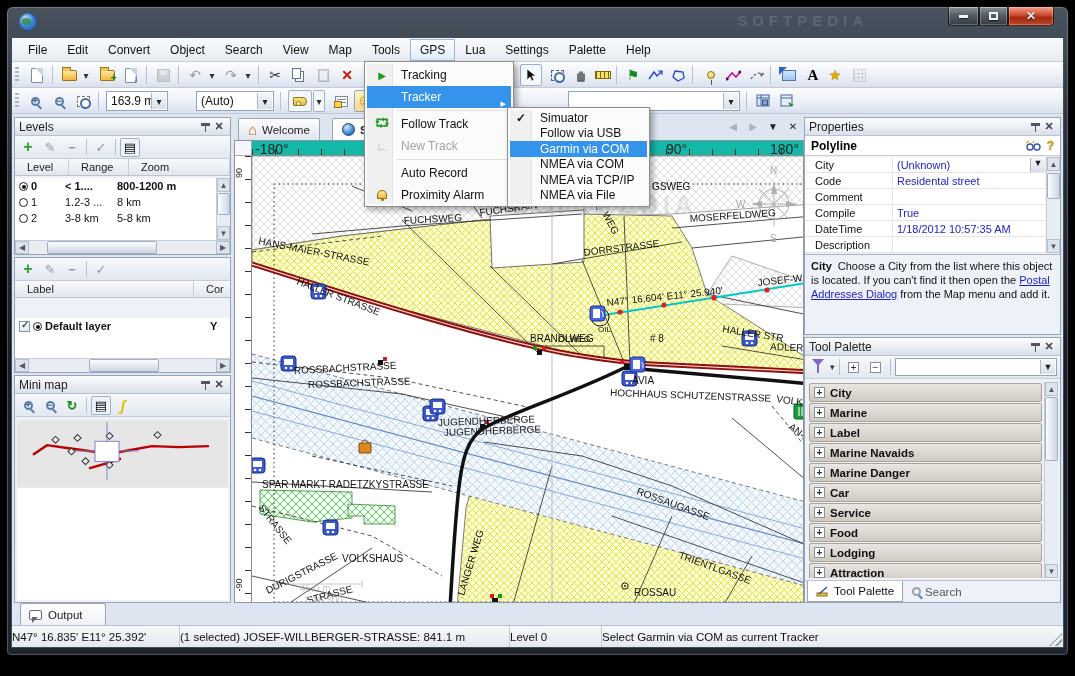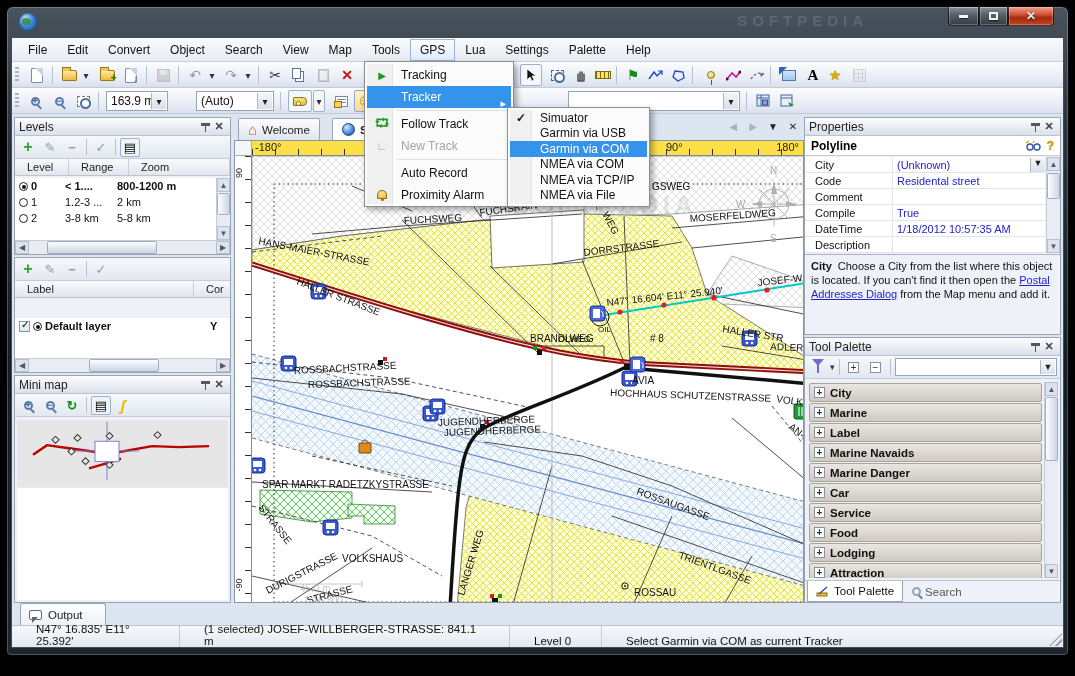--- a/index.html
+++ b/index.html
@@ -138,42 +138,42 @@
 
   
   .tabstrip{position:absolute;left:222px;right:259px;top:3px;height:23px;}
   .tab{position:absolute;top:1px;height:22px;background:linear-gradient(180deg,#fdfdfe,#dfe5ee);border:1px solid #99a4b5;
     border-bottom:none;border-radius:2px 2px 0 0;display:flex;align-items:center;gap:5px;padding:0 9px;font-size:11.5px;color:#222;}
   .tab.active{background:#fff;font-weight:bold;}
   .tabnav{position:absolute;right:4px;top:4px;display:flex;gap:6px;font-size:10px;color:#222;}
   .tabnav span{width:14px;text-align:center;}
   .mapframe{position:absolute;left:222px;right:259px;top:26px;bottom:0;background:#fff;border:1px solid #8a95a6;}
   .rcorner{position:absolute;left:0;top:0;width:17px;height:15px;background:#f4f6f9;border-right:1px solid #aab;border-bottom:1px solid #aab;}
-  .rtop{position:absolute;left:17px;right:0;top:0;height:15px;background:#fde047;border-bottom:1px solid #889;font-size:11px;color:#222;}
+  .rtop{position:absolute;left:17px;right:0;top:0;height:15px;background:#14b8a6;border-bottom:1px solid #889;font-size:14px;color:#222;}
   .rtop .ticks{position:absolute;left:0;right:0;bottom:0;height:6px;background:repeating-linear-gradient(90deg,#333 0 1px,transparent 1px 23px);}
   .rleft{position:absolute;left:0;top:15px;bottom:0;width:17px;background:#fff;border-right:1px solid #889;font-size:9px;color:#222;}
   .rleft .ticks{position:absolute;top:0;bottom:0;right:0;width:6px;background:repeating-linear-gradient(180deg,#333 0 1px,transparent 1px 23px);}
   .canvas{position:absolute;left:17px;top:15px;right:0;bottom:0;overflow:hidden;background:#fff;}
 
   
   .menu{position:absolute;background:#fbfbfb;border:1px solid #8e8e8e;box-shadow:3px 3px 6px rgba(0,0,0,.35);z-index:50;font-size:12px;color:#111;padding:2px;}
   .menu .icol{position:absolute;left:2px;top:2px;bottom:2px;width:26px;background:#f0f0f0;border-right:1px solid #e2e2e2;}
   .mitem{position:relative;height:22px;display:flex;align-items:center;padding:0 16px 0 34px;white-space:nowrap;}
   .mitem .ic{position:absolute;left:6px;width:18px;text-align:center;}
   .mitem.hl{background:#3494ec;color:#fff;margin:0;border-radius:0;}
   .mitem.disabled{color:#a5a5a5;}
   .mitem .sub::after{content:"▸";position:absolute;right:5px;font-size:11px;}
   .msep{height:1px;background:#e0e0e0;margin:2px 2px 2px 30px;}
   .menu2 .mitem{height:15.5px;padding-left:30px;}
   .check::before{content:"✓";font-weight:bold;font-size:12px;color:#111;}
 
   
   .statusbar{position:absolute;left:0;right:0;bottom:0;height:22px;background:linear-gradient(180deg,#f6f8fa,#e4e9f0);
     border-top:1px solid #b9c2d0;display:flex;font-size:11.5px;color:#111;align-items:center;}
-  .scell{height:100%;display:flex;align-items:flex-end;padding:0 24px;border-right:1px solid #c3cbd6;}
+  .scell{height:100%;display:flex;align-items:center;padding:0 0;border-right:1px solid #c3cbd6;}
   .sgrip{position:absolute;right:1px;bottom:1px;width:13px;height:13px;
     background:repeating-linear-gradient(135deg,transparent 0 3px,#9aa4b2 3px 5px);clip-path:polygon(100% 0,100% 100%,0 100%);}
   .outtab{position:absolute;left:8px;bottom:22px;height:22px;width:86px;background:linear-gradient(180deg,#fff,#eef2f8);
     border:1px solid #99a4b5;border-bottom:none;border-radius:3px 3px 0 0;display:flex;align-items:center;gap:6px;padding:0 8px;font-size:11.5px;color:#222;}
 
   svg text{font-family:"Liberation Sans",sans-serif;}
 </style>
 </head>
 <body>
 
@@ -403,21 +403,21 @@
         </div>
         <div style="position:absolute;left:0;right:14px;top:60px;bottom:14px;background:#fff;overflow:hidden">
           <div class="grow" style="font-weight:bold">
             <div style="width:46px"><span class="radio on"></span><span>0</span></div>
             <div style="width:52px">&lt; 1....</div>
             <div style="flex:1">800-1200 m</div>
           </div>
           <div class="grow">
             <div style="width:46px"><span class="radio"></span><span>1</span></div>
             <div style="width:52px">1.2-3 ...</div>
-            <div style="flex:1">2 km</div>
+            <div style="flex:1">8 km</div>
           </div>
           <div class="grow">
             <div style="width:46px"><span class="radio"></span><span>2</span></div>
             <div style="width:52px">3-8 km</div>
             <div style="flex:1">5-8 km</div>
           </div>
         </div>
         <div class="sbv" style="top:60px;bottom:14px">
           <div class="arr">▲</div>
             <div class="thumb" style="top:15px;height:22px"></div>
@@ -970,21 +970,21 @@
     </div>
   </div>
 
   <div class="menu menu2" style="left:500px;top:100px;width:143px;height:100px">
     <div class="icol" style="width:22px"></div>
     <div class="mitem">
       <span class="ic check" style="left:4px;width:14px"></span>
       <span>Simuator</span>
     </div>
     <div class="mitem">
-        <span>Garmin via USB</span>
+        <span>Follow via USB</span>
       </div>
     <div class="mitem hl">
         <span>Garmin via COM</span>
       </div>
     <div class="mitem">
         <span>NMEA via COM</span>
       </div>
     <div class="mitem">
         <span>NMEA via TCP/IP</span>
       </div>

